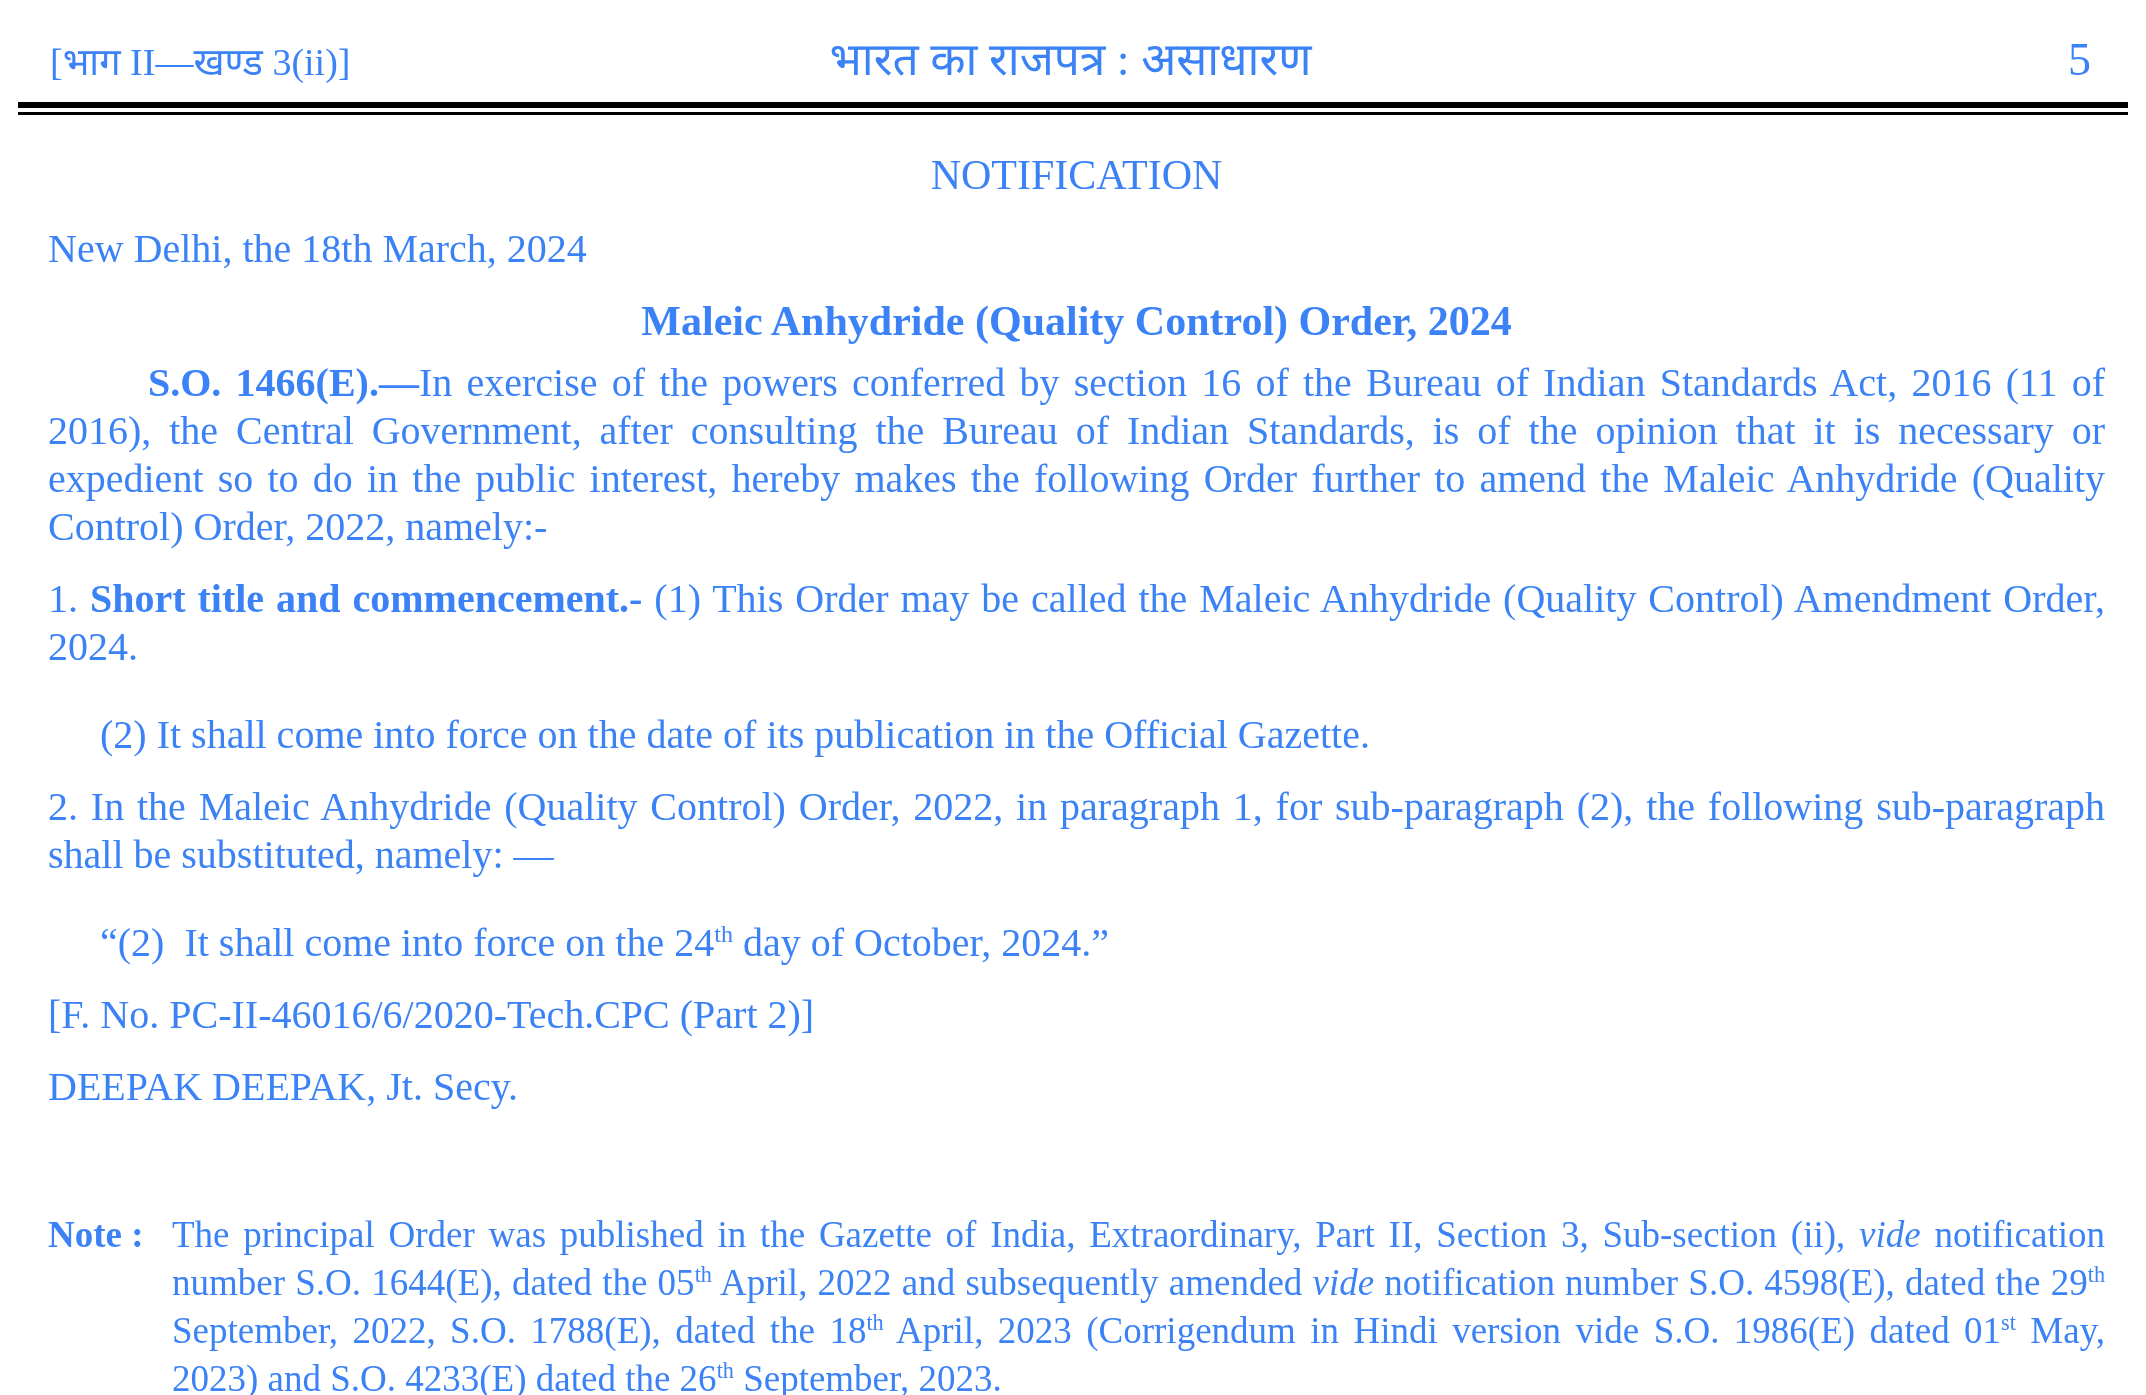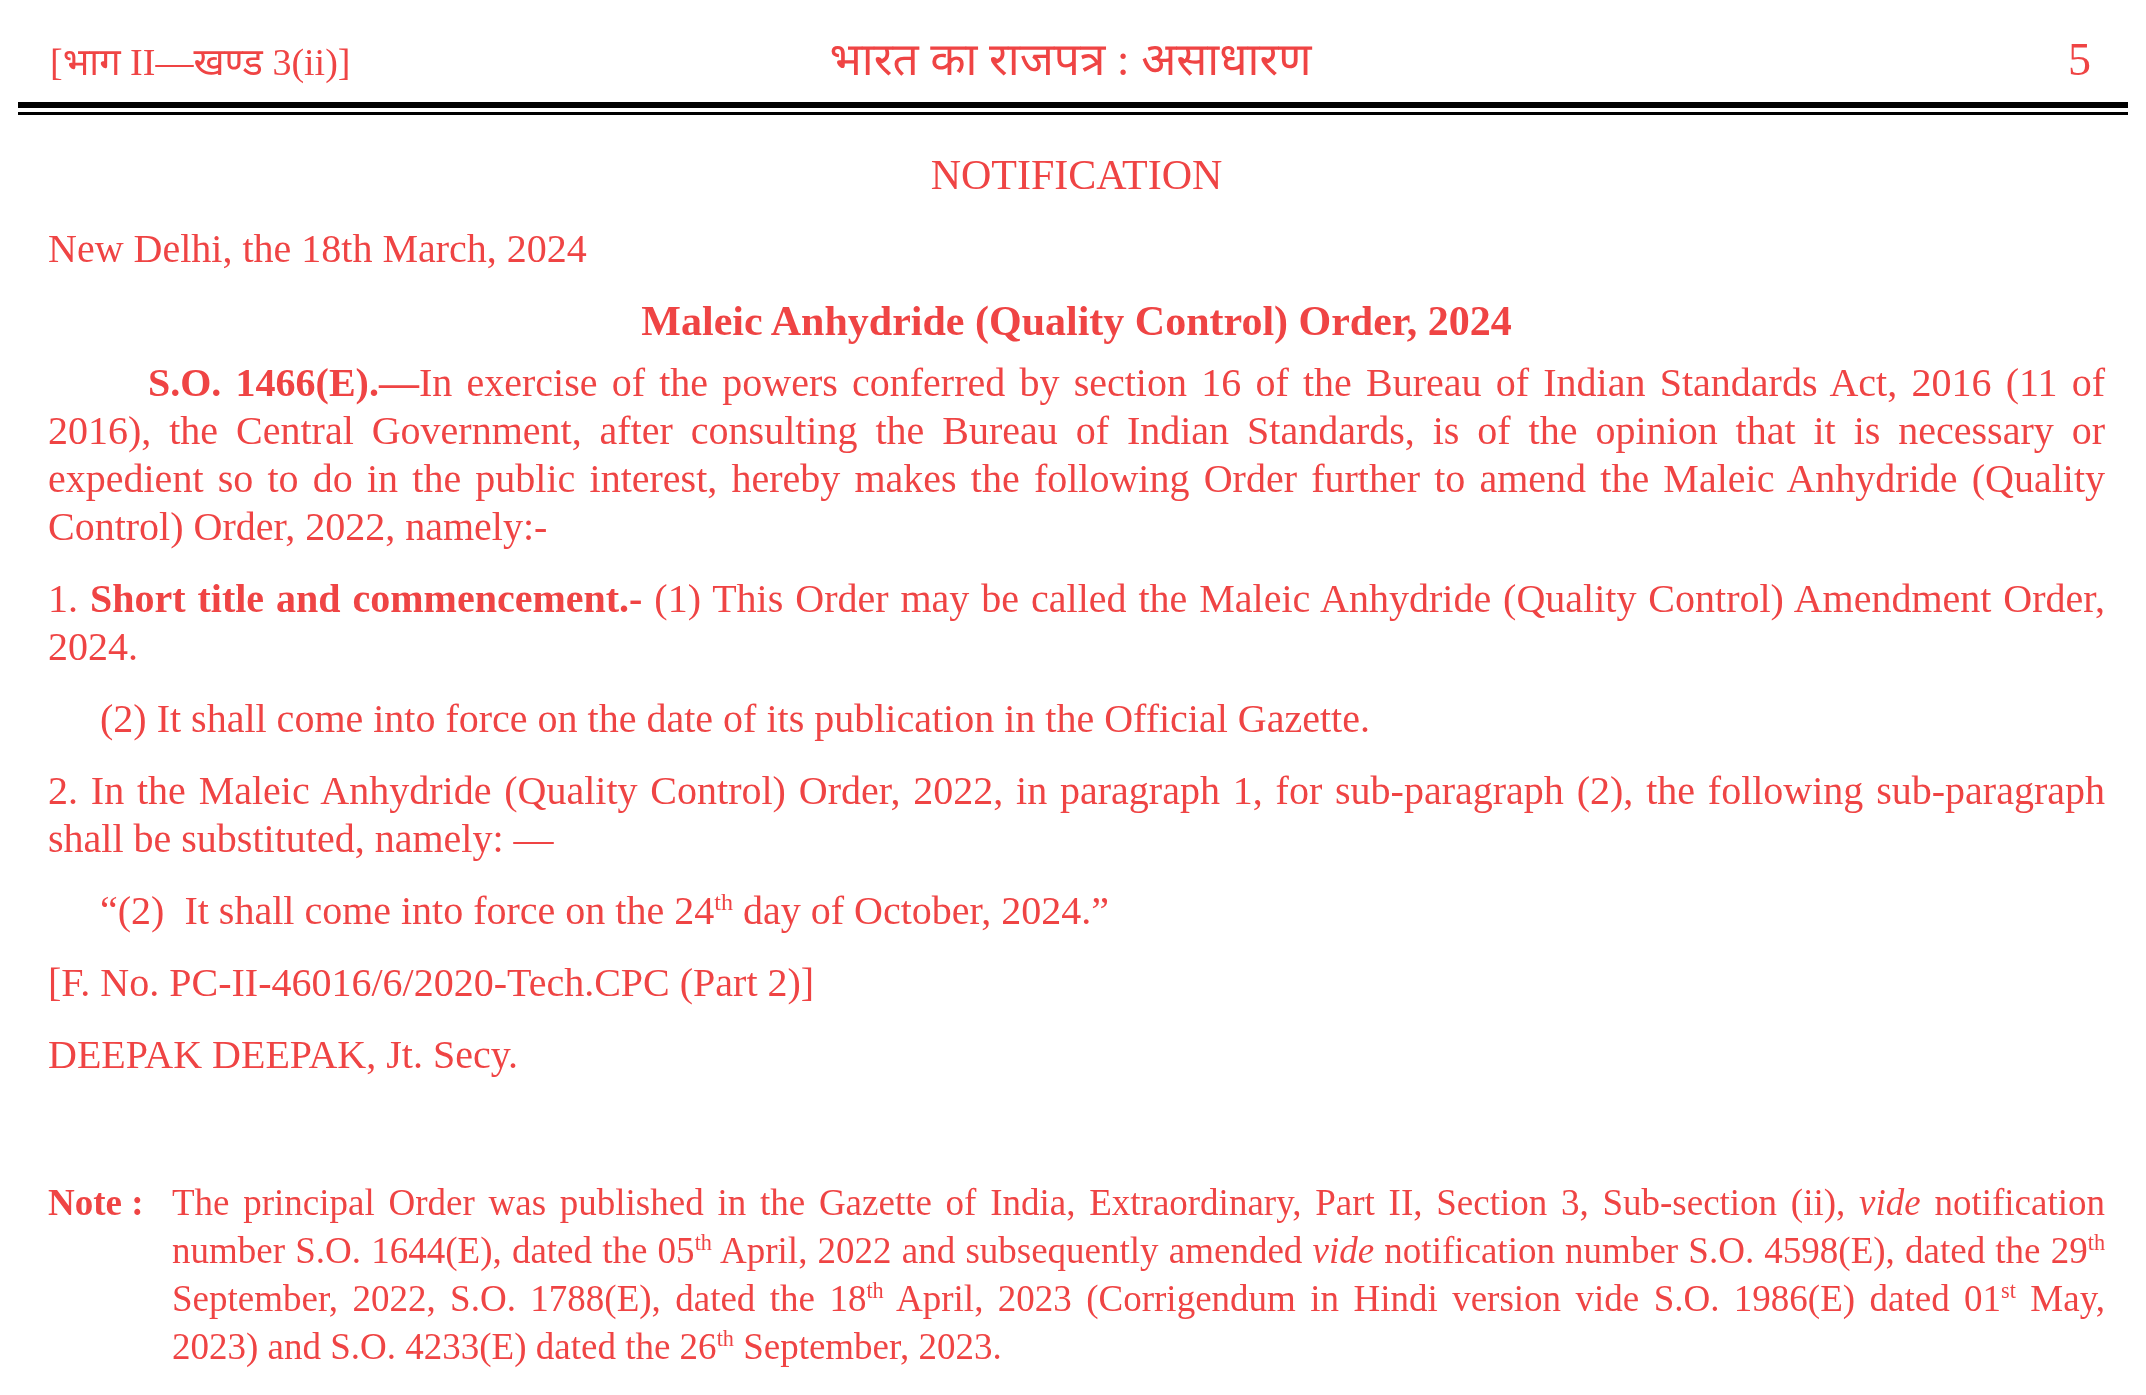--- a/index.html
+++ b/index.html
@@ -2,21 +2,21 @@
 <html><head>
 <meta charset="utf-8">
 <style>
   * { margin: 0; padding: 0; box-sizing: border-box; }
   html, body { background: #ffffff; }
   .page {
     position: relative;
     width: 2146px;
     height: 1395px;
     background: #ffffff;
-    color: #ef4444;
+    color: #3b82f6;
     font-family: "Liberation Serif", "DejaVu Serif", serif;
     overflow: hidden;
   }
   
   .masthead {
     display: flex;
     align-items: baseline;
     padding: 26px 0 0 0;
   }
   .masthead .part {
@@ -56,21 +56,21 @@
   h2.order-title {
     margin-top: 24px;
     text-align: center;
     font-size: 42px;
     font-weight: bold;
     line-height: 48px;
   }
   p.just { text-align: justify; }
   p.so { margin-top: 14px; text-indent: 100px; }
   p.clause { margin-top: 24px; }
-  p.sub { margin-top: 24px; margin-left: 52px; }
+  p.sub { margin-top: 40px; margin-left: 52px; }
   p.right { text-align: left; }
   p.file { margin-top: 24px; padding-right: 62px; }
   p.sig { margin-top: 24px; padding-right: 80px; }
   .note {
     margin-top: 100px;
     display: flex;
     font-size: 37px;
     line-height: 48px;
   }
   .note-label {

